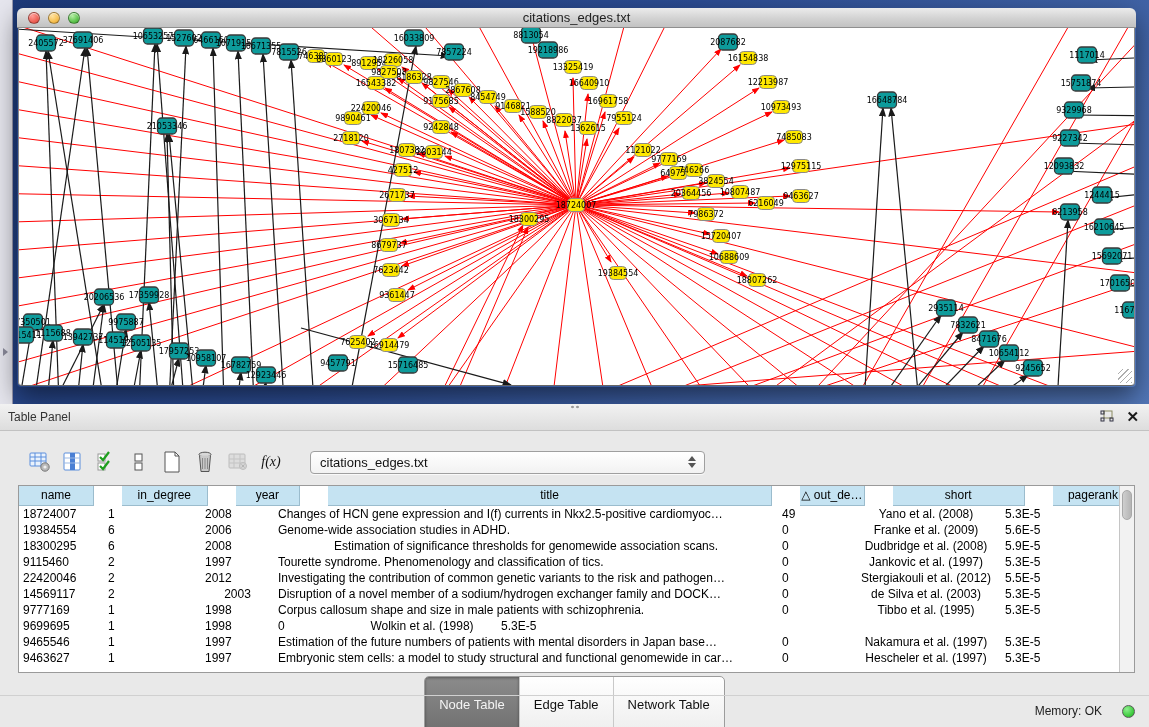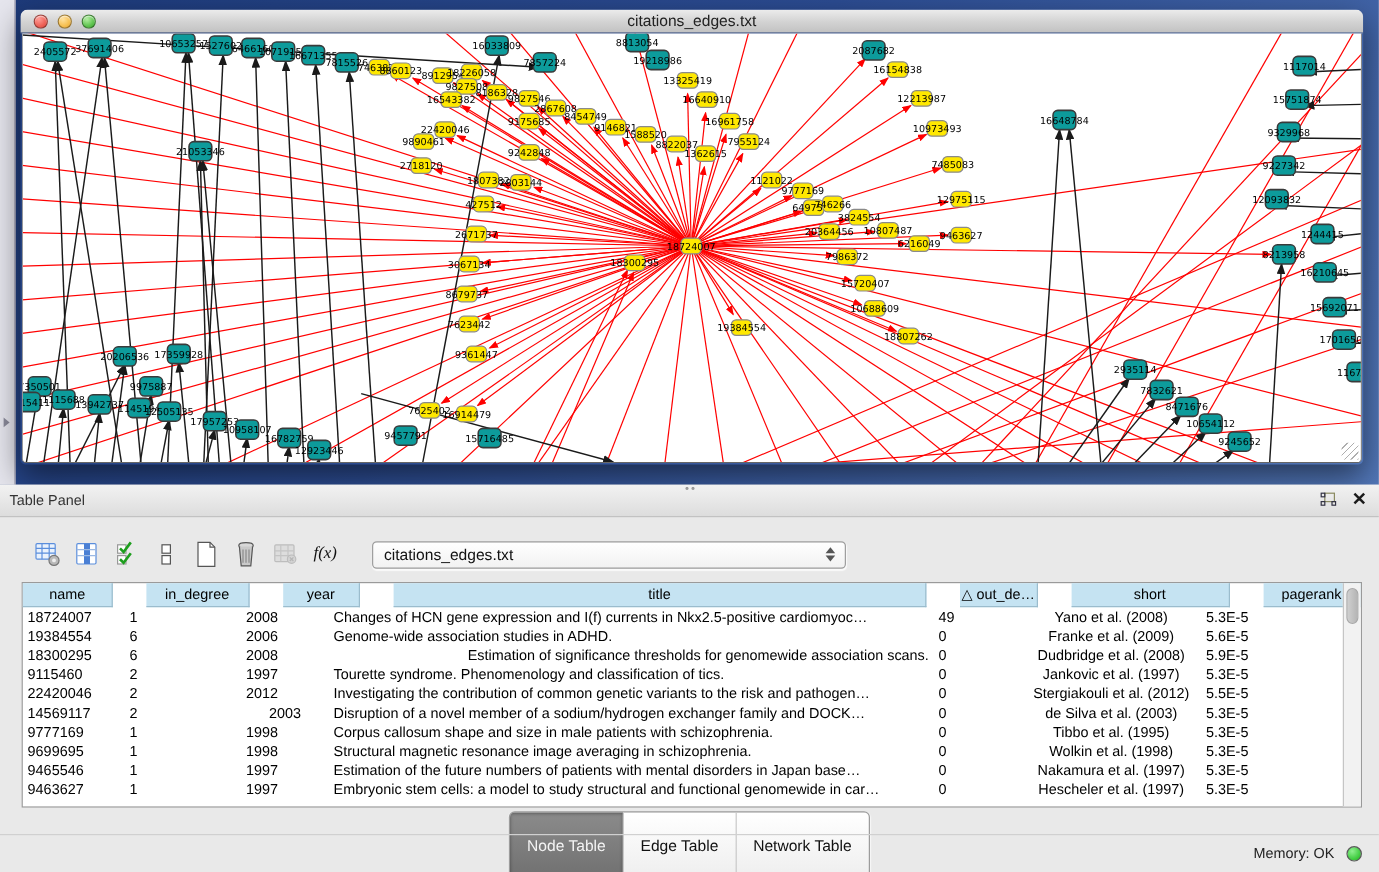--- a/index.html
+++ b/index.html
@@ -72,21 +72,21 @@
   .seg { display:flex; border:1px solid #9c9c9c; border-radius:5px; overflow:hidden;
     background:linear-gradient(#ffffff,#eeeeee); box-shadow:0 1px 1px rgba(255,255,255,.7); }
   .seg button { font-family:"Liberation Sans",sans-serif; font-size:13px; color:#111; border:none;
     background:transparent; padding:20px 14px; border-right:1px solid #c9c9c9; line-height:15px; }
   .seg button:last-child { border-right:none; }
   .seg button.active { background:linear-gradient(#8b8b8b,#707070); color:#f4f4f4;
     box-shadow:inset 0 1px 3px rgba(0,0,0,.4); }
 
   .statusline { position:absolute; left:0; top:291px; width:100%; height:32px;
     border-top:1px solid #d0d0d0; }
-  .mem { position:absolute; right:14px; top:8px; display:flex; align-items:center; gap:10px; }
+  .mem { position:absolute; right:14px; top:8px; display:flex; align-items:center; gap:20px; }
   .mem .lbl { font-size:12px; color:#222; }
   .mem .dot { width:13px; height:13px; border-radius:50%; border:1px solid #5a5a5a;
     background:radial-gradient(circle at 35% 30%,#8ff08f,#3ecb3e 65%,#26a426); }
 </style>
 </head>
 <body>
 
 <div class="desktop">
   <div class="left-strip">
     <div class="arrow"></div>
@@ -774,21 +774,21 @@
           <div class="td" style="width: 73px; text-align: left;">2006</div>
           <div class="td" style="width: 504px; text-align: left;">Genome-wide association studies in ADHD.</div>
           <div class="td" style="width: 73px; text-align: left;">0</div>
           <div class="td" style="width: 150px; text-align: center;">Franke et al. (2009)</div>
           <div class="td" style="width: 92px; text-align: left;">5.6E-5</div>
         </div>
         <div class="trow">
           <div class="td" style="width: 85px; text-align: left;">18300295</div>
           <div class="td" style="width: 97px; text-align: left;">6</div>
           <div class="td" style="width: 73px; text-align: left;">2008</div>
-          <div class="td" style="width: 504px; text-align: right;">Estimation of significance thresholds for genomewide association scans.</div>
+          <div class="td" style="width: 504px; text-align: center;">Estimation of significance thresholds for genomewide association scans.</div>
           <div class="td" style="width: 73px; text-align: left;">0</div>
           <div class="td" style="width: 150px; text-align: center;">Dudbridge et al. (2008)</div>
           <div class="td" style="width: 92px; text-align: left;">5.9E-5</div>
         </div>
         <div class="trow">
           <div class="td" style="width: 85px; text-align: left;">9115460</div>
           <div class="td" style="width: 97px; text-align: left;">2</div>
           <div class="td" style="width: 73px; text-align: left;">1997</div>
           <div class="td" style="width: 504px; text-align: left;">Tourette syndrome. Phenomenology and classification of tics.</div>
           <div class="td" style="width: 73px; text-align: left;">0</div>
@@ -819,21 +819,20 @@
           <div class="td" style="width: 73px; text-align: left;">1998</div>
           <div class="td" style="width: 504px; text-align: left;">Corpus callosum shape and size in male patients with schizophrenia.</div>
           <div class="td" style="width: 73px; text-align: left;">0</div>
           <div class="td" style="width: 150px; text-align: center;">Tibbo et al. (1995)</div>
           <div class="td" style="width: 92px; text-align: left;">5.3E-5</div>
         </div>
         <div class="trow">
           <div class="td" style="width: 85px; text-align: left;">9699695</div>
           <div class="td" style="width: 97px; text-align: left;">1</div>
           <div class="td" style="width: 73px; text-align: left;">1998</div>
-          <div class="td" style="width: 504px; text-align: left;">Structural magnetic resonance image averaging in schizophrenia.</div>
           <div class="td" style="width: 73px; text-align: left;">0</div>
           <div class="td" style="width: 150px; text-align: center;">Wolkin et al. (1998)</div>
           <div class="td" style="width: 92px; text-align: left;">5.3E-5</div>
         </div>
         <div class="trow">
           <div class="td" style="width: 85px; text-align: left;">9465546</div>
           <div class="td" style="width: 97px; text-align: left;">1</div>
           <div class="td" style="width: 73px; text-align: left;">1997</div>
           <div class="td" style="width: 504px; text-align: left;">Estimation of the future numbers of patients with mental disorders in Japan base…</div>
           <div class="td" style="width: 73px; text-align: left;">0</div>

